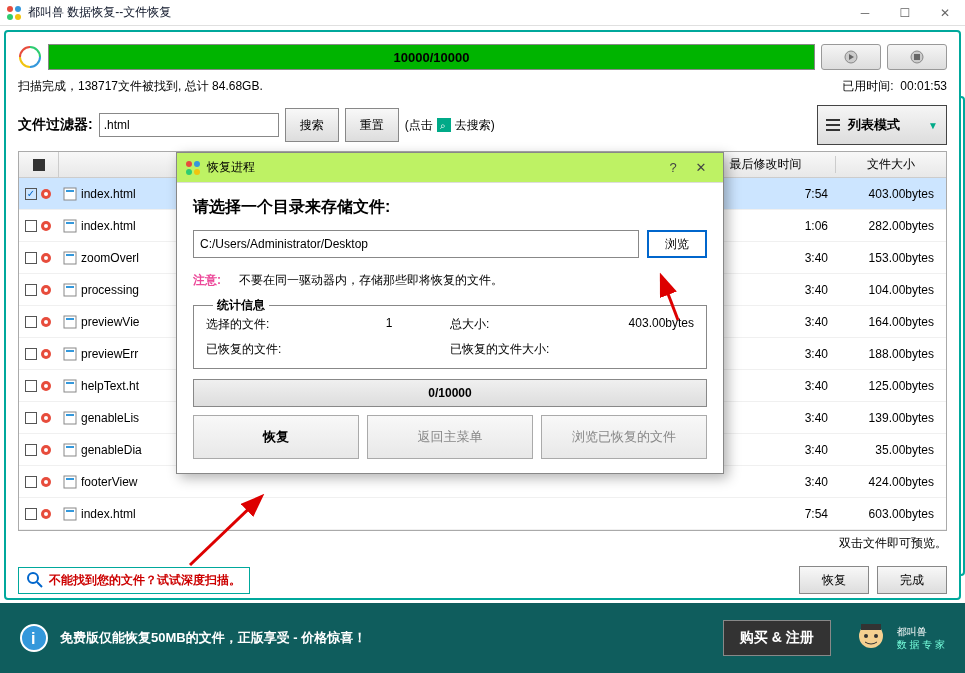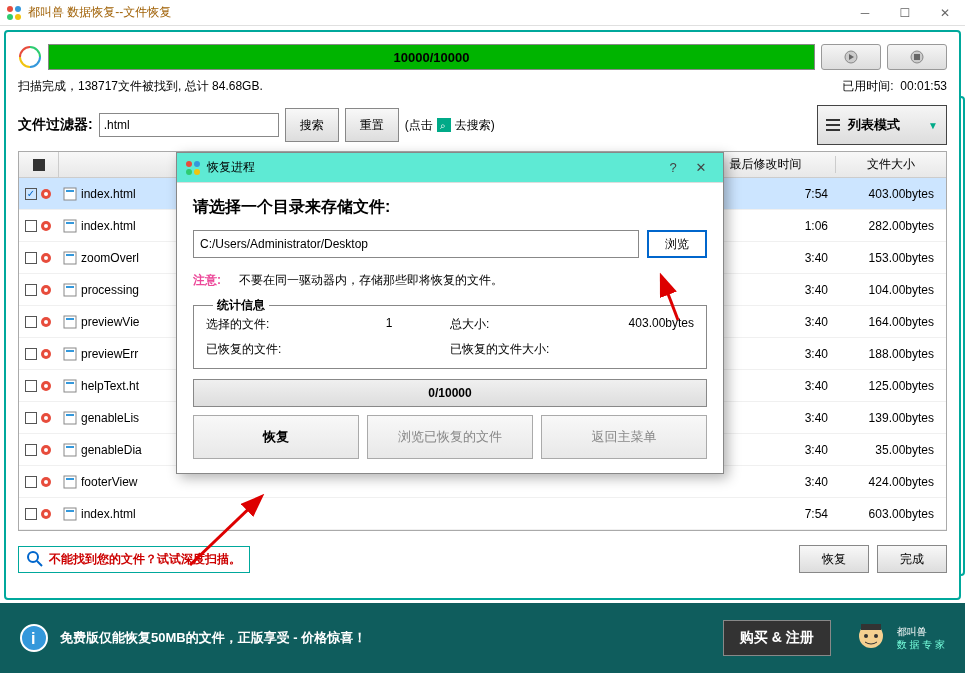--- a/index.html
+++ b/index.html
@@ -1,21 +1,21 @@
 <!DOCTYPE html>
 <html><head>
 <meta charset="utf-8">
 <style>
 * { margin: 0; padding: 0; box-sizing: border-box; font-family: "Microsoft YaHei", Arial, sans-serif; }
 body { background: #fff; width: 965px; height: 673px; overflow: hidden; position: relative; }
 
 
 .titlebar { height: 26px; background: #fff; border-bottom: 1px solid #e0e0e0; display: flex; align-items: center; padding-left: 6px; }
 .titlebar .app-icon { width: 16px; height: 16px; margin-right: 6px; }
-.titlebar .title { font-size: 12px; color: #a16207; flex: 1; }
+.titlebar .title { font-size: 12px; color: #0f172a; flex: 1; }
 .titlebar .win-controls { display: flex; }
 .titlebar .win-btn { width: 40px; height: 26px; display: flex; align-items: center; justify-content: center; color: #666; font-size: 12px; }
 
 
 .main-frame { margin: 4px; border: 2px solid #00a89c; border-radius: 4px; background: #fff; padding: 12px; position: relative; height: 570px; }
 
 
 .progress-row { display: flex; align-items: center; gap: 6px; margin-bottom: 8px; }
 .spinner { width: 24px; height: 24px; }
 .progress-bar { flex: 1; height: 26px; background: #00b400; color: #000; font-weight: bold; font-size: 13px; display: flex; align-items: center; justify-content: center; border: 1px solid #888; }
@@ -57,21 +57,21 @@
 
 
 .footer-banner { position: absolute; bottom: 0; left: 0; right: 0; height: 70px; background: #0f5d5d; display: flex; align-items: center; padding: 0 20px; color: #fff; }
 .info-icon { width: 28px; height: 28px; margin-right: 12px; }
 .banner-text { font-size: 13px; font-weight: bold; flex: 1; }
 .buy-btn { background: #333; color: #fff; border: 1px solid #888; padding: 8px 16px; font-size: 14px; font-weight: bold; cursor: pointer; }
 .logo-area { margin-left: 20px; display: flex; align-items: center; gap: 6px; }
 
 
 .modal { position: absolute; left: 176px; top: 152px; width: 548px; background: #fff; border: 1px solid #888; box-shadow: 4px 4px 12px rgba(0,0,0,0.3); z-index: 100; }
-.modal-title { height: 30px; display: flex; align-items: center; padding: 1px 8px; background: #5eead4; border-bottom: 1px solid #ddd; }
+.modal-title { height: 30px; display: flex; align-items: center; padding: 1px 8px; background: #bef264; border-bottom: 1px solid #ddd; }
 .modal-title .mtext { font-size: 12px; flex: 1; margin-left: 6px; }
 .modal-title .mbtn { width: 28px; text-align: center; color: #444; font-size: 13px; }
 .modal-body { padding: 14px 16px; }
 .modal-label { font-size: 16px; font-weight: bold; margin-bottom: 12px; }
 .path-row { display: flex; gap: 8px; margin-bottom: 14px; }
 .path-input { flex: 1; height: 28px; border: 1px solid #888; padding: 0 6px; font-size: 12px; }
 .browse-btn { width: 60px; height: 28px; border: 2px solid #0066cc; background: #fff; font-size: 12px; cursor: pointer; }
 .warning { font-size: 12px; margin-bottom: 16px; }
 .warning .red { color: #ec4899; font-weight: bold; margin-right: 18px; }
 .stats-box { border: 1px solid #888; padding: 10px 12px; position: relative; margin-bottom: 10px; }
@@ -372,20 +372,21 @@
               <rect x="1" y="1" width="12" height="12" fill="#fff" stroke="#888"></rect>
               <rect x="3" y="3" width="8" height="2" fill="#3498db"></rect>
             </svg>
             <span>index.html</span>
           </div>
           <div class="cell-date">7:54</div>
           <div class="cell-size">603.00bytes</div>
         </div>
       </div>
   </div>
+  <div class="hint-below">双击文件即可预览。</div>
 
   <div class="bottom-row">
     <div class="deep-scan">
       <svg width="16" height="16">
           <circle cx="6" cy="6" r="5" fill="none" stroke="#06c" stroke-width="2"></circle>
           <line x1="10" y1="10" x2="15" y2="15" stroke="#06c" stroke-width="2"></line>
         </svg>
       <span>不能找到您的文件？试试深度扫描。</span>
     </div>
     <div class="spacer"></div>
@@ -448,22 +449,22 @@
         <span></span>
         <span>已恢复的文件大小:</span>
         <span></span>
       </div>
     </div>
     <div class="modal-progress">
         <span>0/10000</span>
       </div>
     <div class="modal-btns">
       <div class="modal-btn primary">恢复</div>
+      <div class="modal-btn disabled">返回主菜单</div>
       <div class="modal-btn disabled">浏览已恢复的文件</div>
-      <div class="modal-btn disabled">返回主菜单</div>
     </div>
   </div>
 </div>
 
 <svg class="arrow-svg" style="left:650px;top:272px" width="40" height="50">
   <defs>
       <marker id="ah1" markerWidth="8" markerHeight="8" refX="6" refY="3" orient="auto">
         <polygon points="0,0 8,3 0,6" fill="#d00"></polygon>
       </marker>
     </defs>

